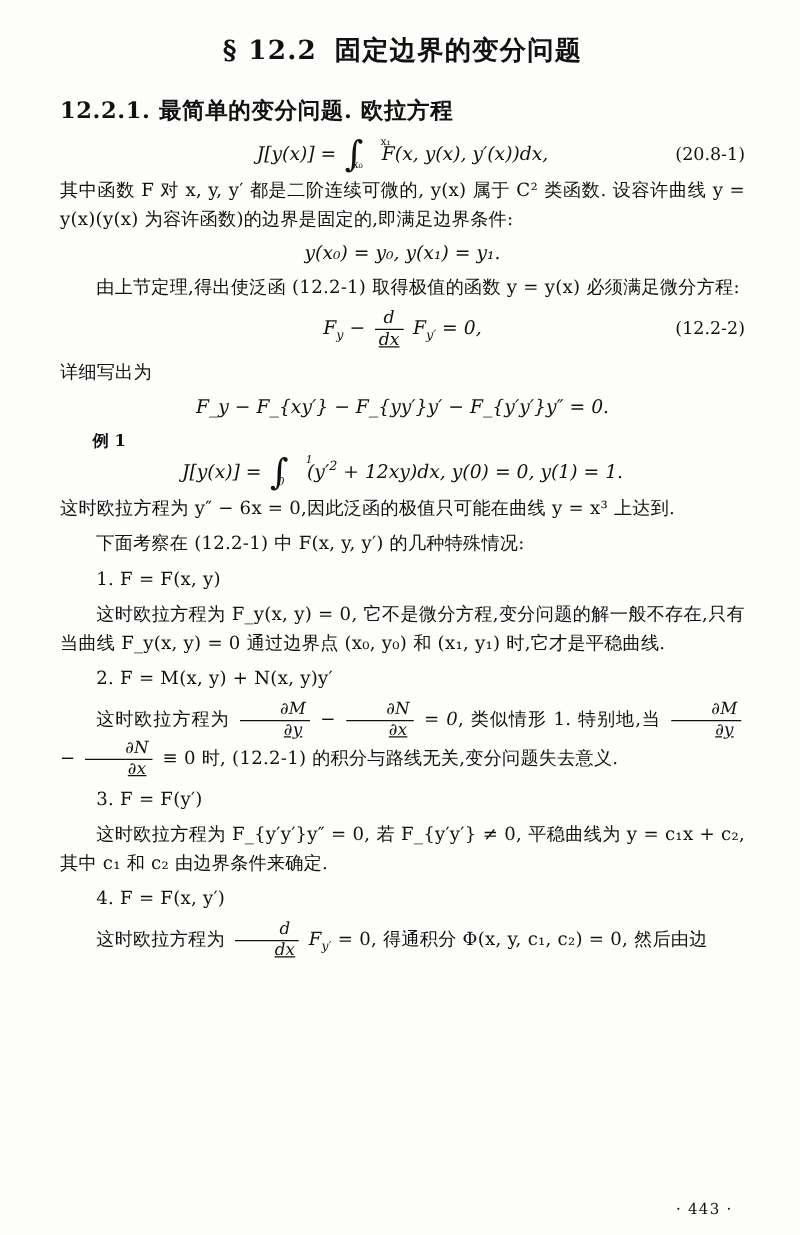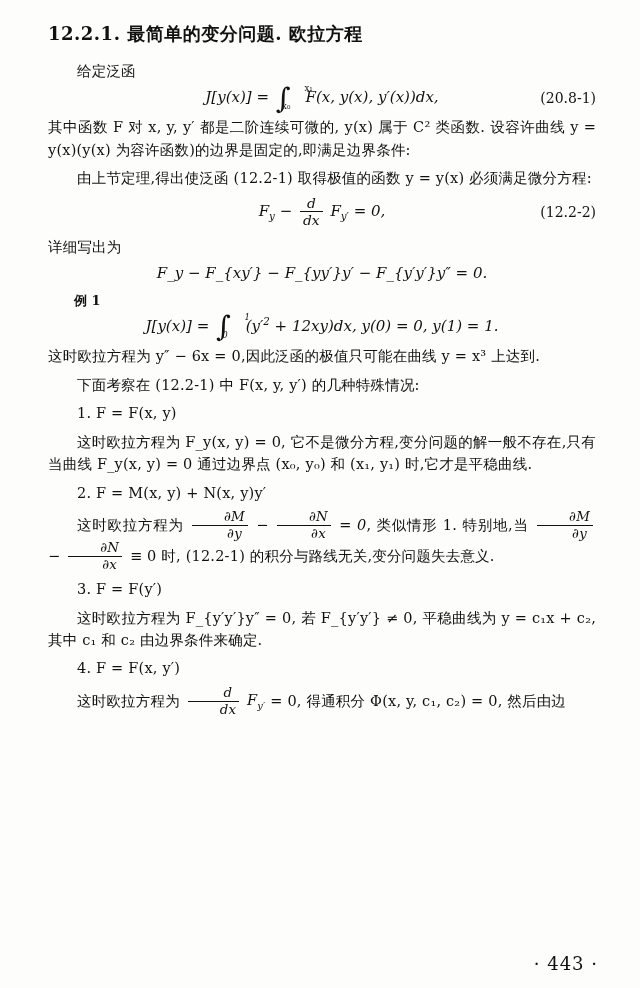--- a/index.html
+++ b/index.html
@@ -91,20 +91,21 @@
     line-height: 1.05;
   }
   .frac .num-part {
     display: block;
     border-bottom: 1px solid #111;
     padding: 0 3px 1px 3px;
   }
   .frac .den-part {
     display: block;
     padding: 1px 3px 0 3px;
+    text-decoration: underline;
   }
   .intg {
     display: inline-block;
     position: relative;
     font-size: 1.9em;
     line-height: 0.7;
     vertical-align: middle;
     margin: 0 10px 0 2px;
     font-family: "DejaVu Serif", serif;
   }
@@ -132,47 +133,52 @@
     text-indent: 2em;
     display: block;
     margin: 10px 0 2px 0;
     font-size: 13px;
   }
   .bold { font-weight: bold; }
 
   .footer {
     position: absolute;
     bottom: 14px;
-    right: 42px;
-    font-size: 18px;
+    right: 54px;
+    font-size: 12px;
     letter-spacing: 1px;
   }
 </style>
 </head>
 <body>
 
 <div class="page">
   <div class="content">
 
+    <h1 class="section-title">
+      <span class="num">§ 12.2</span><span>固定边界的变分问题</span>
+    </h1>
 
     <h2 class="subsection-title">12.2.1. 最简单的变分问题. 欧拉方程</h2>
 
-    <p class="indent">给定泛函</p>
 
     <div class="eq-block">
       <span class="eq-inner">
         <span class="mi">J[y(x)] =</span>
         <span class="intg">∫<span class="lim-up">x₁</span><span class="lim-dn">x₀</span></span>
         <span class="mi">F(x, y(x), y′(x))dx,</span>
       </span>
       <span class="eq-num">(20.8-1)</span>
     </div>
 
     <p class="noindent">其中函数 F 对 x, y, y′ 都是二阶连续可微的, y(x) 属于 C² 类函数. 设容许曲线 y = y(x)(y(x) 为容许函数)的边界是固定的,即满足边界条件:</p>
 
+    <div class="eq-block">
+      <span class="eq-inner mi">y(x₀) = y₀, y(x₁) = y₁.</span>
+    </div>
 
     <p class="indent">由上节定理,得出使泛函 (12.2-1) 取得极值的函数 y = y(x) 必须满足微分方程:</p>
 
     <div class="eq-block">
       <span class="eq-inner">
         <span class="mi">F<sub>y</sub> −</span>
         <span class="frac">
           <span class="num-part mi">d</span>
           <span class="den-part mi">dx</span>
         </span>

